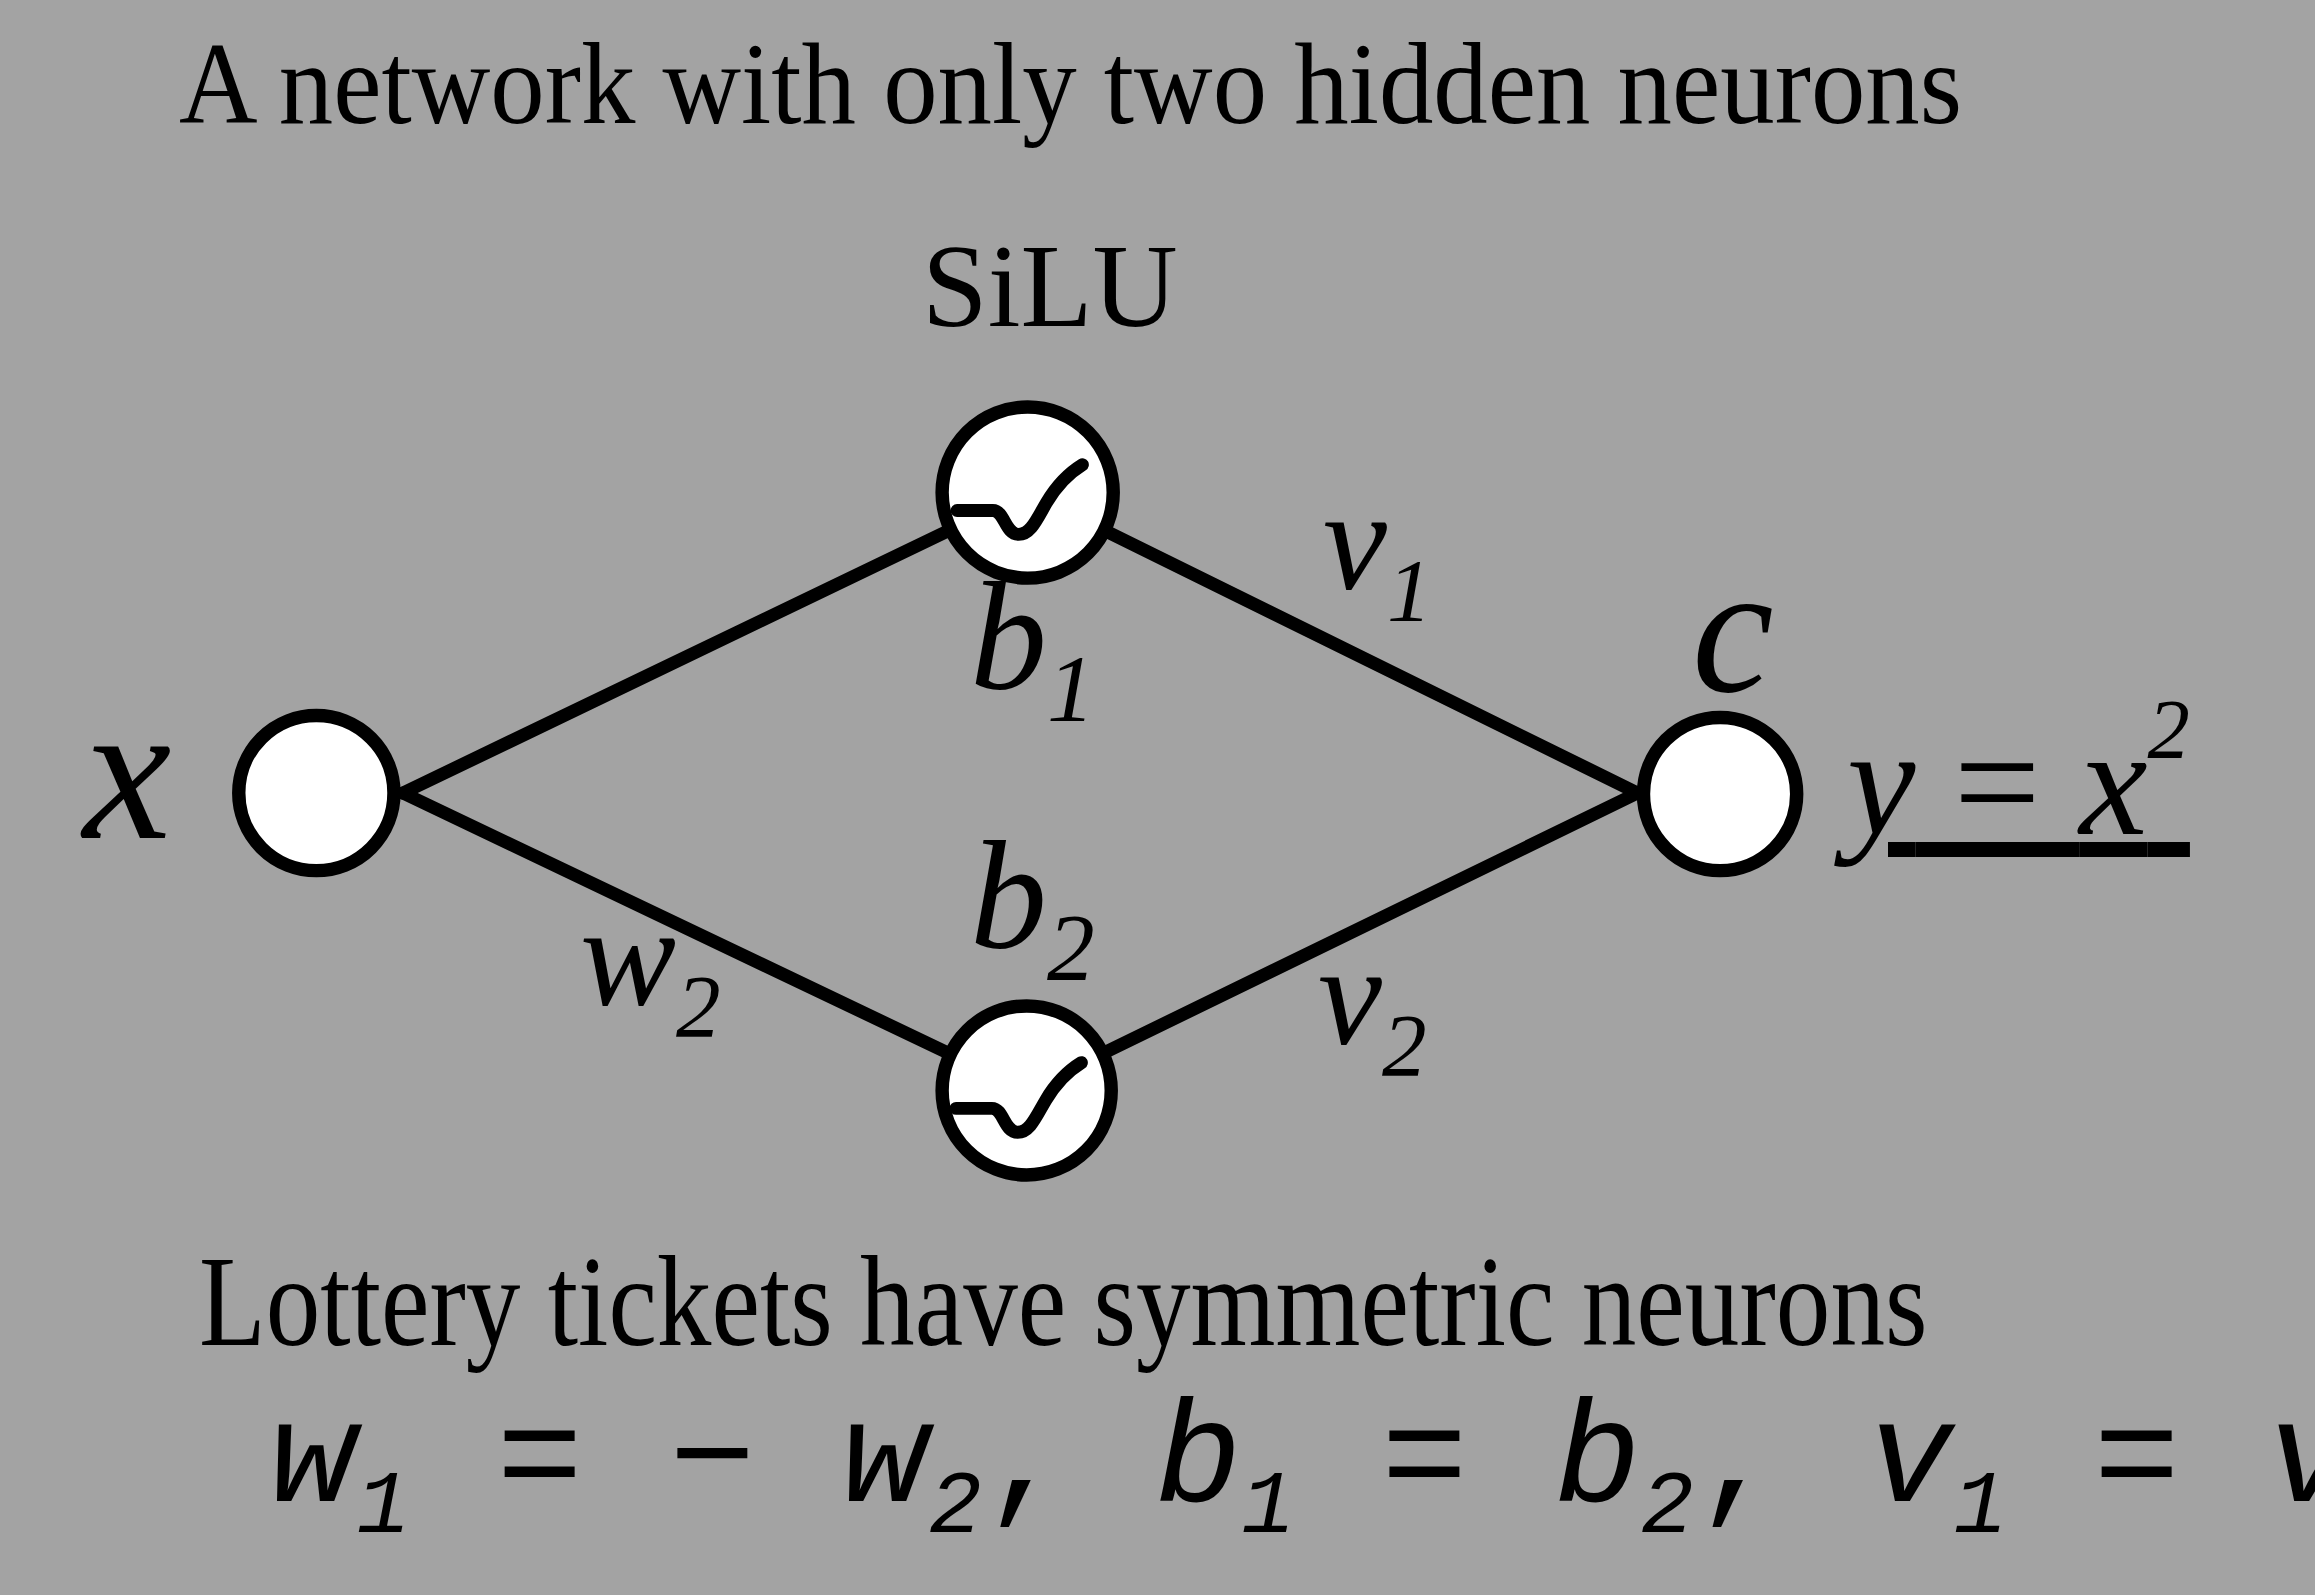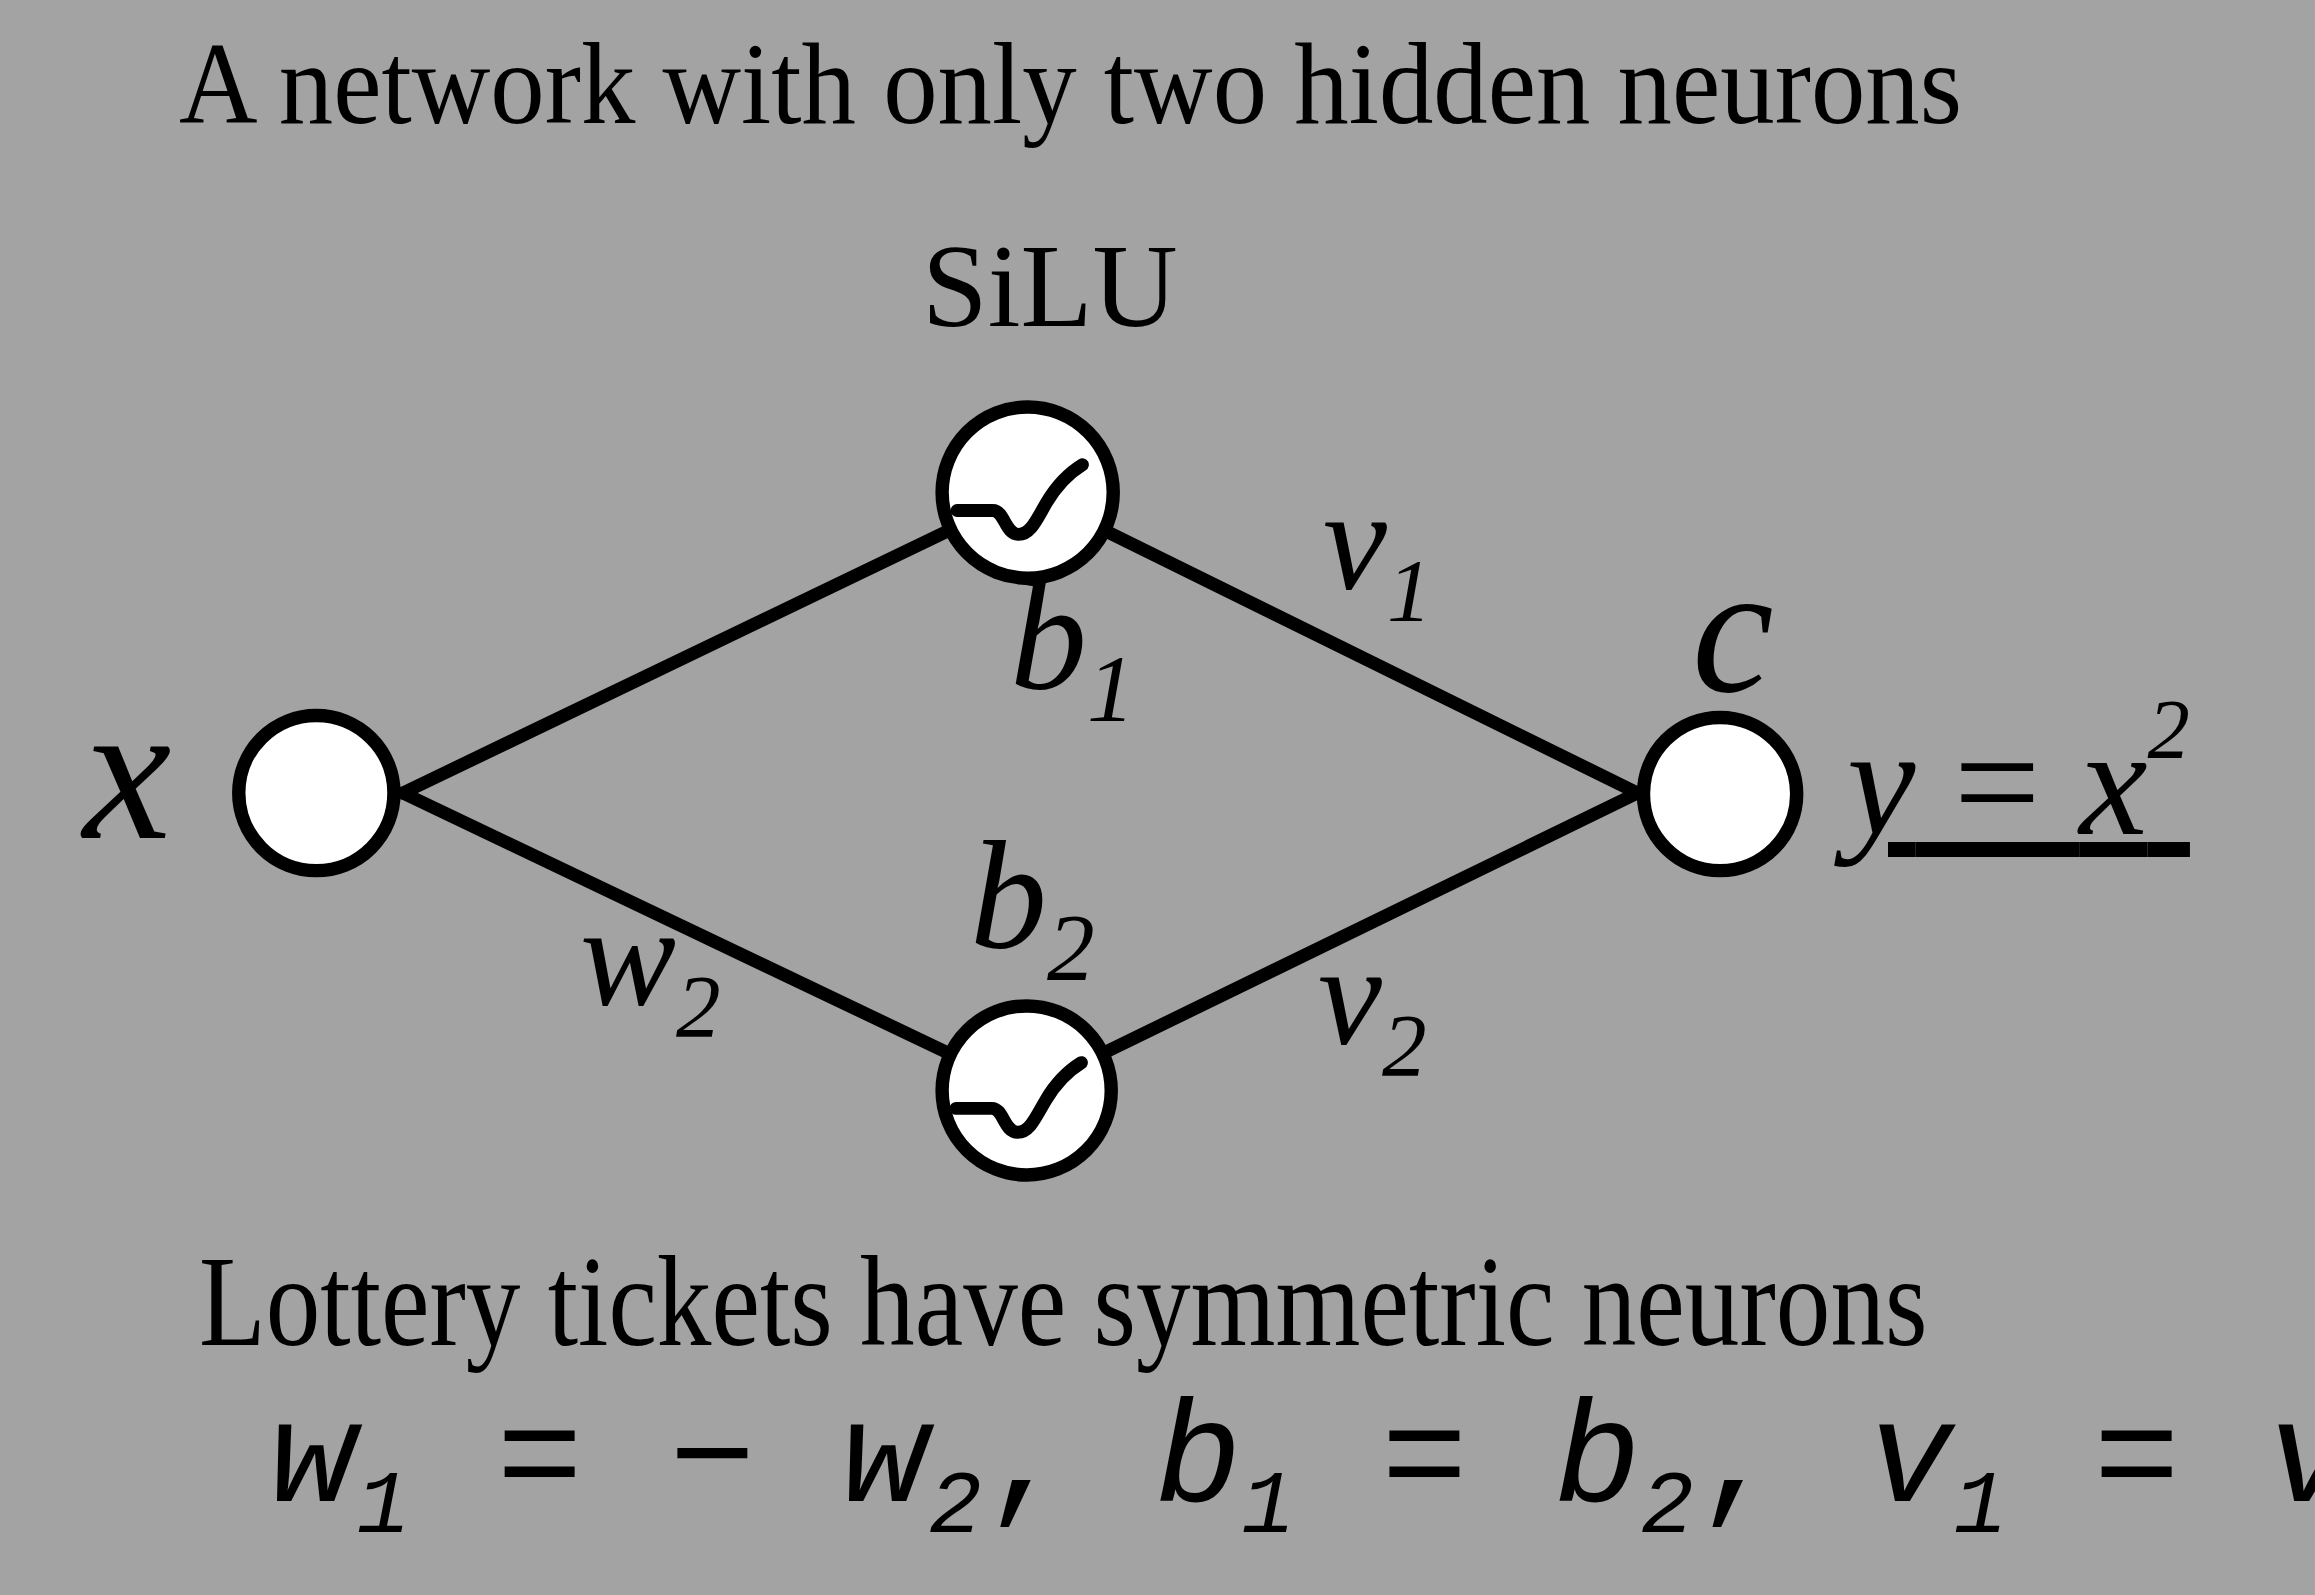--- a/index.html
+++ b/index.html
@@ -59,21 +59,21 @@
   .node-label   { font-style: italic; }
   .lbl-x  { left: 83px;   top: 672px; font-size: 199px; }
   .lbl-c  { left: 1692px; top: 537px; font-size: 184px; }
   .lbl-eq { left: 1847px; top: 705px; font-size: 154px; text-decoration: underline; }
 
   .edge-label { font-size: 144px; font-style: italic; }
   .lbl-w1 { left: 563px;  top: 481px; }
   .lbl-v1 { left: 1323px; top: 469px; }
   .lbl-w2 { left: 580px;  top: 885px; }
   .lbl-v2 { left: 1318px; top: 924px; }
-  .lbl-b1 { left: 970px;  top: 559px; font-size: 154px; margin-left: 40px; }
+  .lbl-b1 { left: 970px;  top: 559px; font-size: 154px; }
   .lbl-b2 { left: 970px;  top: 818px; font-size: 154px; }
 
   svg.net { position: absolute; left: 0; top: 0; }
   .edge   { stroke: #000000; stroke-width: 13; stroke-linecap: round; }
   .node   { fill: #ffffff; stroke: #000000; stroke-width: 13.5; }
   .silu   { fill: none; stroke: #000000; stroke-width: 13; stroke-linecap: round; stroke-linejoin: round; }
 </style>
 </head>
 <body>
 

